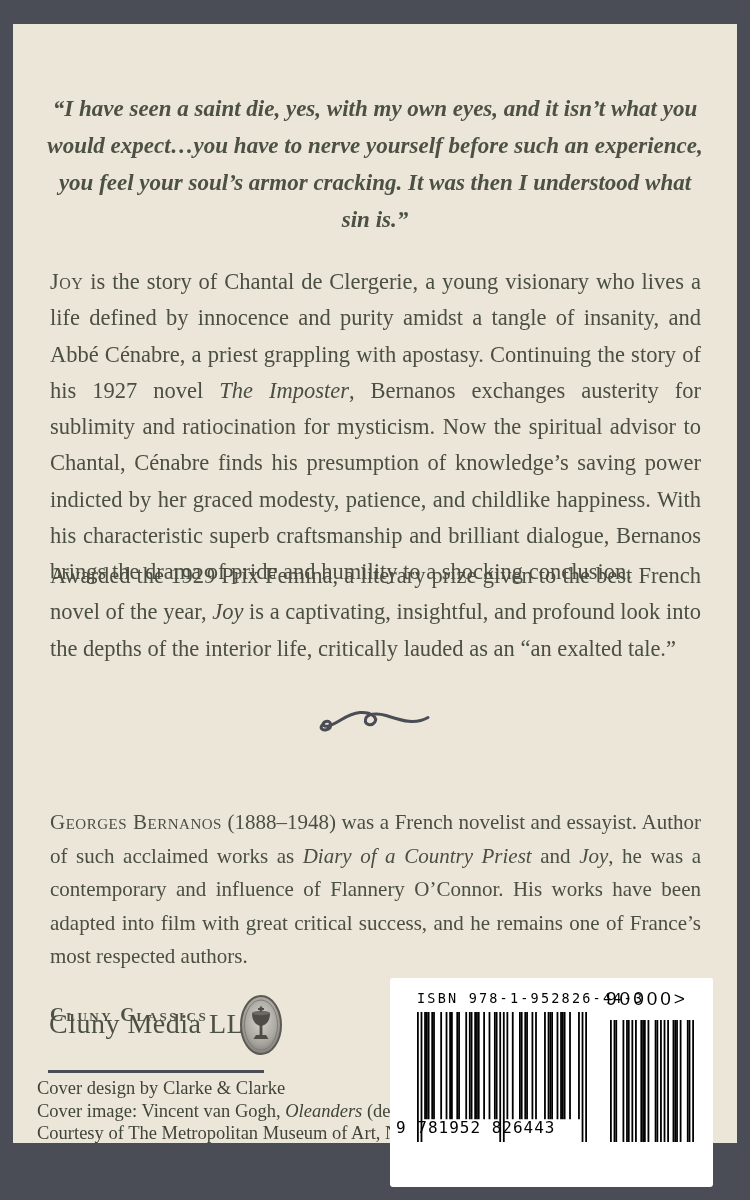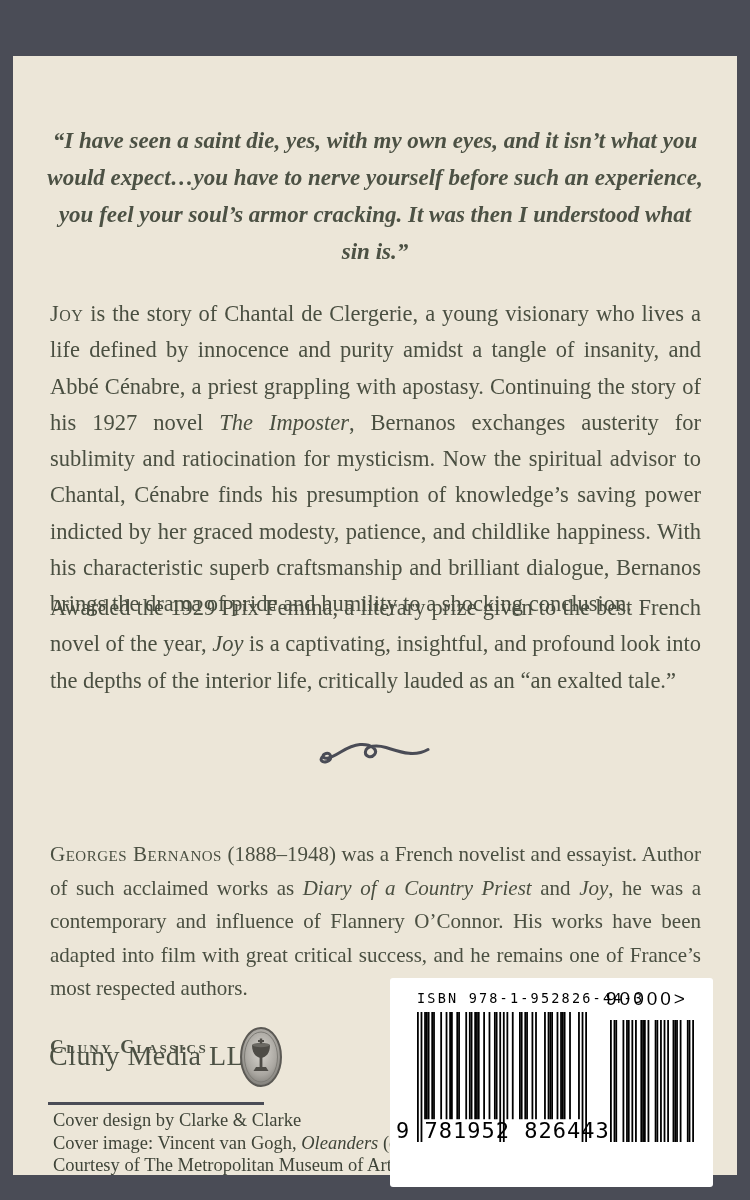--- a/index.html
+++ b/index.html
@@ -10,21 +10,21 @@
   }
   *{margin:0;padding:0;box-sizing:border-box;}
   html,body{background:#222;}
   body{font-family:"Liberation Serif","DejaVu Serif",serif;}
   .canvas{
     position:relative;width:750px;height:1200px;margin:0 auto;
     background:var(--frame);overflow:hidden;
   }
   .cover{
     position:absolute;left:13px;top:24px;width:724px;height:1119px;
-    background:var(--cover);color:var(--ink);margin-top:32px;
+    background:var(--cover);color:var(--ink);
   }
   
   .quote{
     position:absolute;top:66px;left:34px;width:656px;
     font-style:italic;font-weight:bold;font-size:23px;line-height:37px;
     text-align:center;color:#4c5144;
   }
   
   .para{
     position:absolute;left:37px;width:651px;
@@ -55,37 +55,37 @@
     position:absolute;left:37px;top:980px;
     font-size:19px;font-weight:bold;font-variant:small-caps;letter-spacing:2.5px;
     color:#4c5144;
   }
   .logo{position:absolute;left:227px;top:971px;width:42px;height:60px;}
   .rule{
     position:absolute;left:35px;top:1046px;width:216px;height:3px;
     background:var(--frame);
   }
   .credits{
-    position:absolute;left:40px;top:1053px;
+    position:absolute;left:24px;top:1053px;
     font-size:18.5px;line-height:22.6px;color:#3f4438;
   }
   
   .barcode-box{
     position:absolute;left:390px;top:978px;width:323px;height:209px;
     background:var(--barcode-bg);border-radius:3px;
   }
   .isbn-label{
     position:absolute;left:27px;top:12px;
     font-family:"DejaVu Sans Mono",monospace;font-size:13.5px;letter-spacing:2.2px;
     color:#000;white-space:nowrap;
   }
   .main-bars{position:absolute;left:27px;top:34px;width:170px;height:130px;}
   .barcode-digits{
     position:absolute;left:6px;top:140px;
-    font-family:"DejaVu Sans Mono",monospace;font-size:22px;letter-spacing:1px;
+    font-family:"DejaVu Sans Mono",monospace;font-size:16px;letter-spacing:1px;
     color:#000;white-space:nowrap;
   }
   .addon-text{
     position:absolute;left:216px;top:10px;
     font-family:Liberation Sans, sans-serif;font-size:19px;letter-spacing:3px;
     color:#000;white-space:nowrap;
   }
   .addon-bars{position:absolute;left:220px;top:42px;width:84px;height:122px;}
 </style>
 </head>

